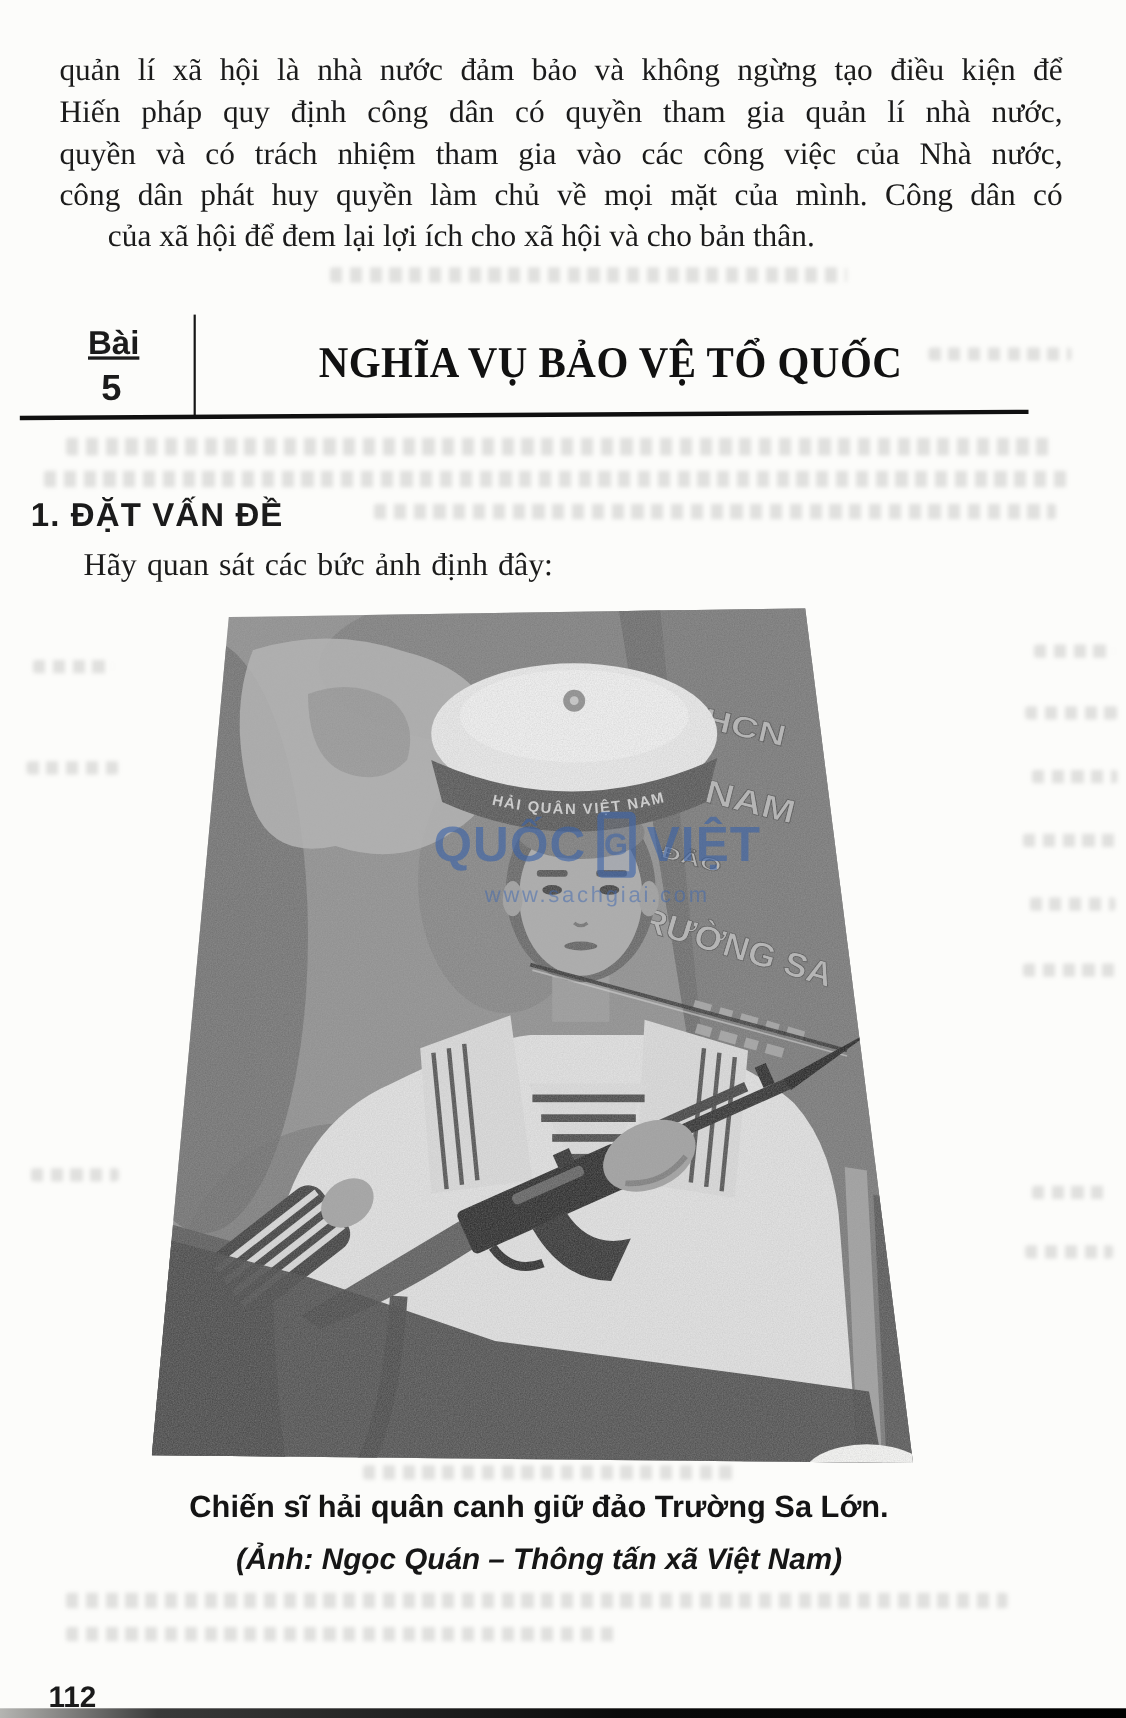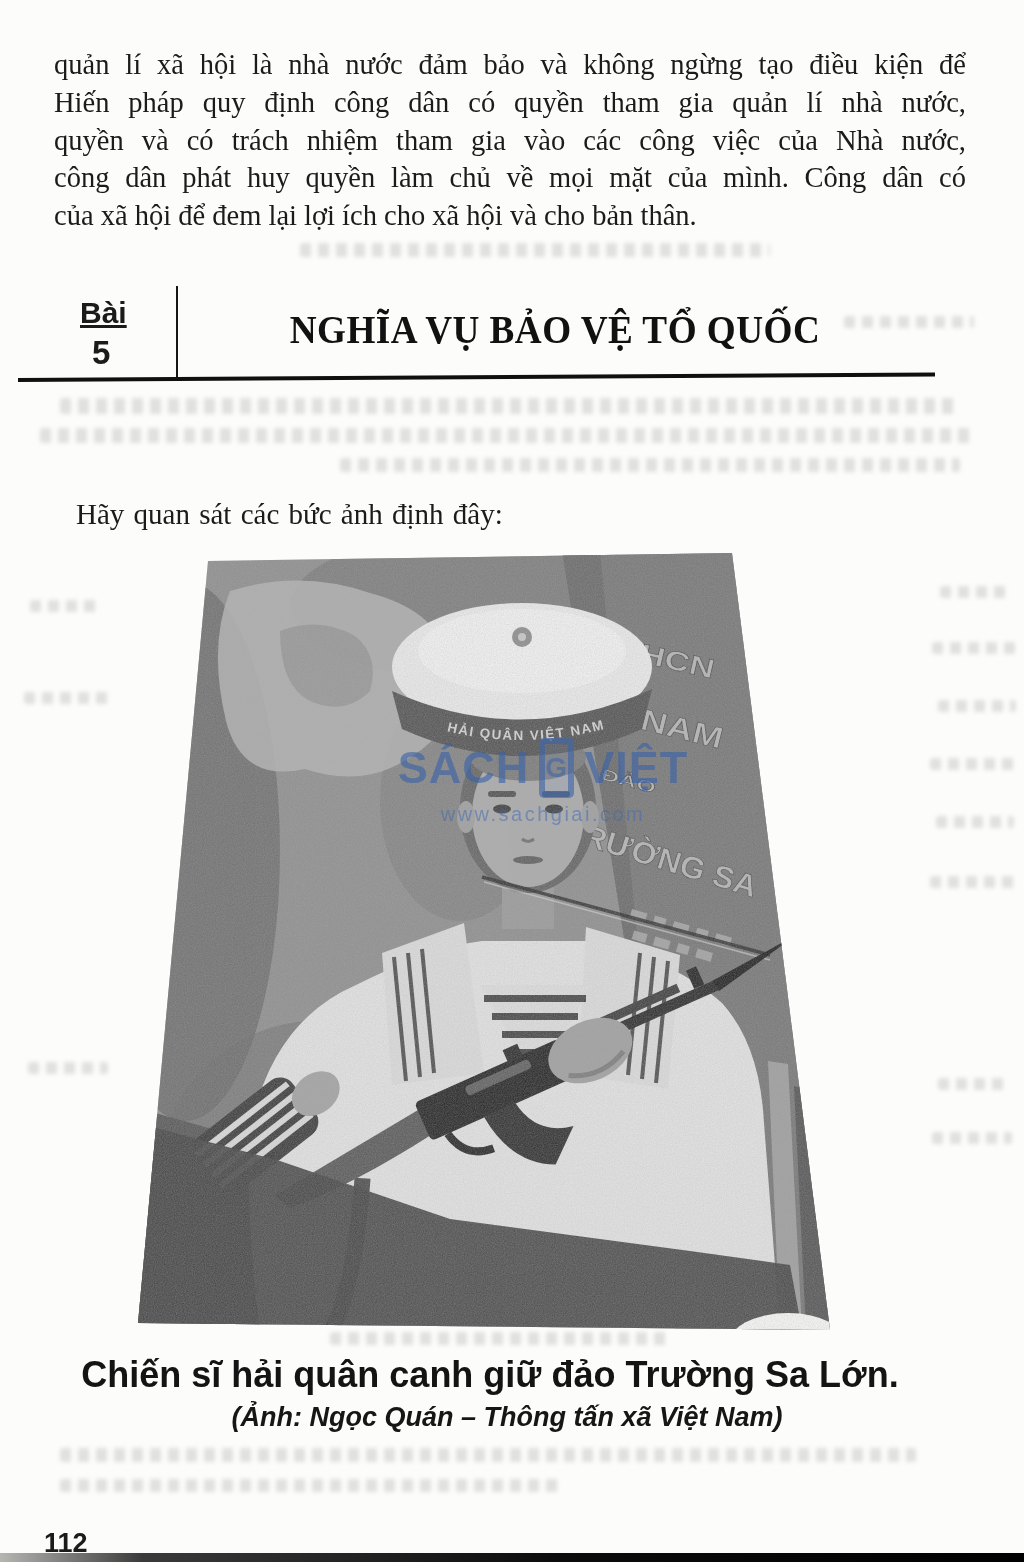--- a/index.html
+++ b/index.html
@@ -6,21 +6,21 @@
   body{background:#e8e8e6;}
   .page{
     position:relative;width:1024px;height:1562px;margin:0 auto;
     background:#fcfcfa;overflow:hidden;
     font-family:"Liberation Serif", serif;color:#1b1b1b;
   }
   .abs{position:absolute;}
   
   .intro{left:54px;top:46px;width:912px;font-size:28.5px;line-height:37.8px;}
   .intro-line{text-align:justify;text-align-last:justify;white-space:normal;}
-  .intro-line.last{text-align-last:left;}
+  .intro-line.last{text-align-last:left;margin-left:44px;}
   
   .lesson-label{left:80px;top:296px;font-family:"Liberation Sans",sans-serif;font-weight:bold;font-size:30px;text-decoration:underline;}
   .lesson-number{left:92px;top:334px;font-family:"Liberation Sans",sans-serif;font-weight:bold;font-size:33px;}
   .vline{left:176px;top:286px;width:2px;height:94px;background:#161616;}
   .lesson-title{
     left:170px;top:306px;width:770px;text-align:center;
     font-family:"Liberation Serif",serif;font-weight:bold;font-size:40px;
     transform:scaleX(.93);letter-spacing:.5px;color:#111;
   }
   .hrule{left:18px;top:378px;width:917px;height:3.5px;background:#101010;transform:rotate(-0.35deg);transform-origin:left center;}
@@ -40,22 +40,22 @@
     display:flex;align-items:center;justify-content:center;
     font-size:28px;color:rgba(58,98,168,.55);background:rgba(120,150,200,.12);
   }
   .wm-url{
     position:absolute;left:248px;top:252px;width:330px;text-align:center;
     font-family:"Liberation Sans",sans-serif;font-weight:normal;font-size:20px;
     letter-spacing:2.5px;color:rgba(66,106,176,.52);
   }
   
   .caption{left:30px;top:1354px;width:920px;text-align:center;
-    font-family:"Liberation Sans",sans-serif;font-weight:bold;font-size:36px;color:#141414;}
-  .credit{left:47px;top:1402px;width:920px;text-align:center;
+    font-family:"Liberation Sans",sans-serif;font-weight:bold;font-size:28px;color:#141414;}
+  .credit{left:30px;top:1402px;width:920px;text-align:center;
     font-family:"Liberation Sans",sans-serif;font-weight:bold;font-style:italic;font-size:27px;color:#161616;}
   .pagenum{left:44px;top:1528px;font-family:"Liberation Sans",sans-serif;font-weight:bold;font-size:27px;}
   .bottom-edge{left:0;top:1553px;width:1024px;height:9px;
     background:linear-gradient(90deg,#b5b5b2 0%,#3a3a3a 14%,#0b0b0b 55%,#000 100%);}
   
   .ghost{
     position:absolute;border-radius:3px;filter:blur(2px);
     background:repeating-linear-gradient(90deg, rgba(80,80,80,.16) 0 11px, rgba(80,80,80,0) 11px 18px);
   }
   
@@ -74,20 +74,21 @@
     <div class="intro-line">công dân phát huy quyền làm chủ về mọi mặt của mình. Công dân có</div>
     <div class="intro-line last">của xã hội để đem lại lợi ích cho xã hội và cho bản thân.</div>
   </div>
 
   <div class="abs lesson-label">Bài</div>
   <div class="abs lesson-number">5</div>
   <div class="abs vline"></div>
   <div class="abs lesson-title">NGHĨA VỤ BẢO VỆ TỔ QUỐC</div>
   <div class="abs hrule"></div>
 
+  <div class="abs sec-heading">1. ĐẶT VẤN ĐỀ</div>
   <div class="abs sec-lead">Hãy quan sát các bức ảnh định đây:</div>
 
   <div class="abs figure">
     <svg viewBox="0 0 800 779" width="800" height="779" xmlns="http://www.w3.org/2000/svg">
       <defs>
         <clipPath id="photoClip">
             <path d="M78,10 L602,2 L700,779 L8,772 Z"></path>
           </clipPath>
         <filter id="grain" x="0" y="0" width="100%" height="100%">
           <feTurbulence type="fractalNoise" baseFrequency="0.9" numOctaves="2" stitchTiles="stitch"></feTurbulence>
@@ -216,21 +217,21 @@
           <polygon points="0,570 150,610 320,668 560,700 660,714 672,779 0,779" fill="#454545" opacity=".95"></polygon>
         </g>
 
         <ellipse cx="658" cy="794" rx="60" ry="32" fill="#fafaf8"></ellipse>
 
         <rect width="800" height="779" filter="url(#grain)" opacity=".5"></rect>
       </g>
     </svg>
     
     <div class="wm-row">
-      <span>SÁCH</span>
+      <span>QUỐC</span>
       <span class="wm-logo">
           <span>G</span>
         </span>
       <span>VIỆT</span>
     </div>
     <div class="wm-url">www.sachgiai.com</div>
   </div>
 
   <div class="abs caption">Chiến sĩ hải quân canh giữ đảo Trường Sa Lớn.</div>
   <div class="abs credit">(Ảnh: Ngọc Quán – Thông tấn xã Việt Nam)</div>

